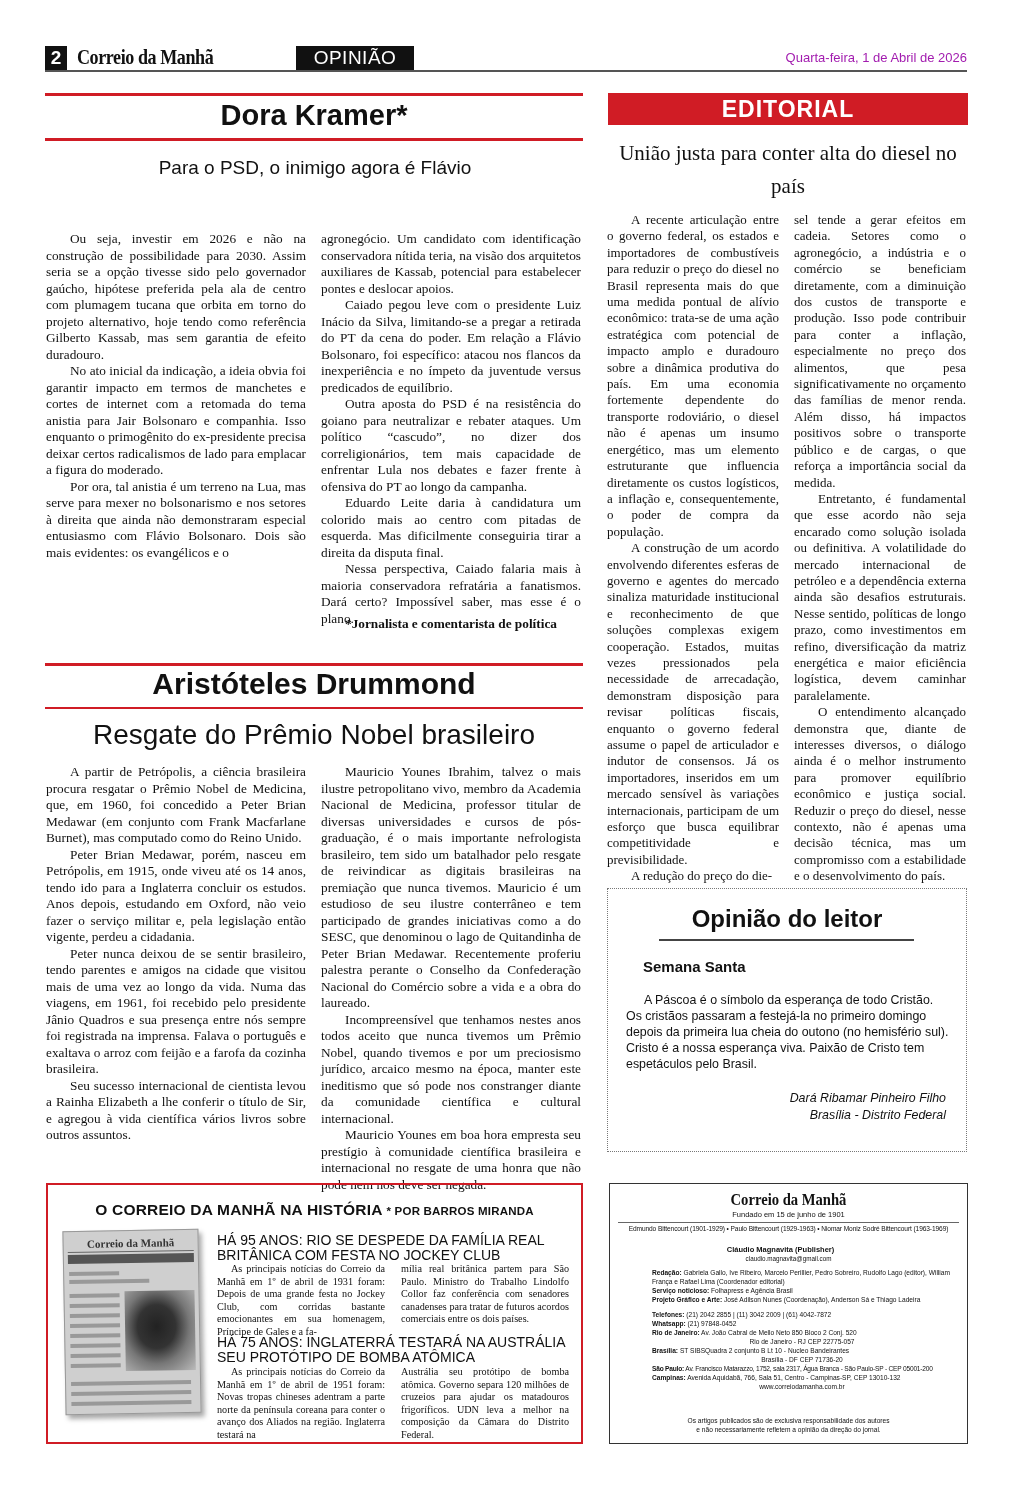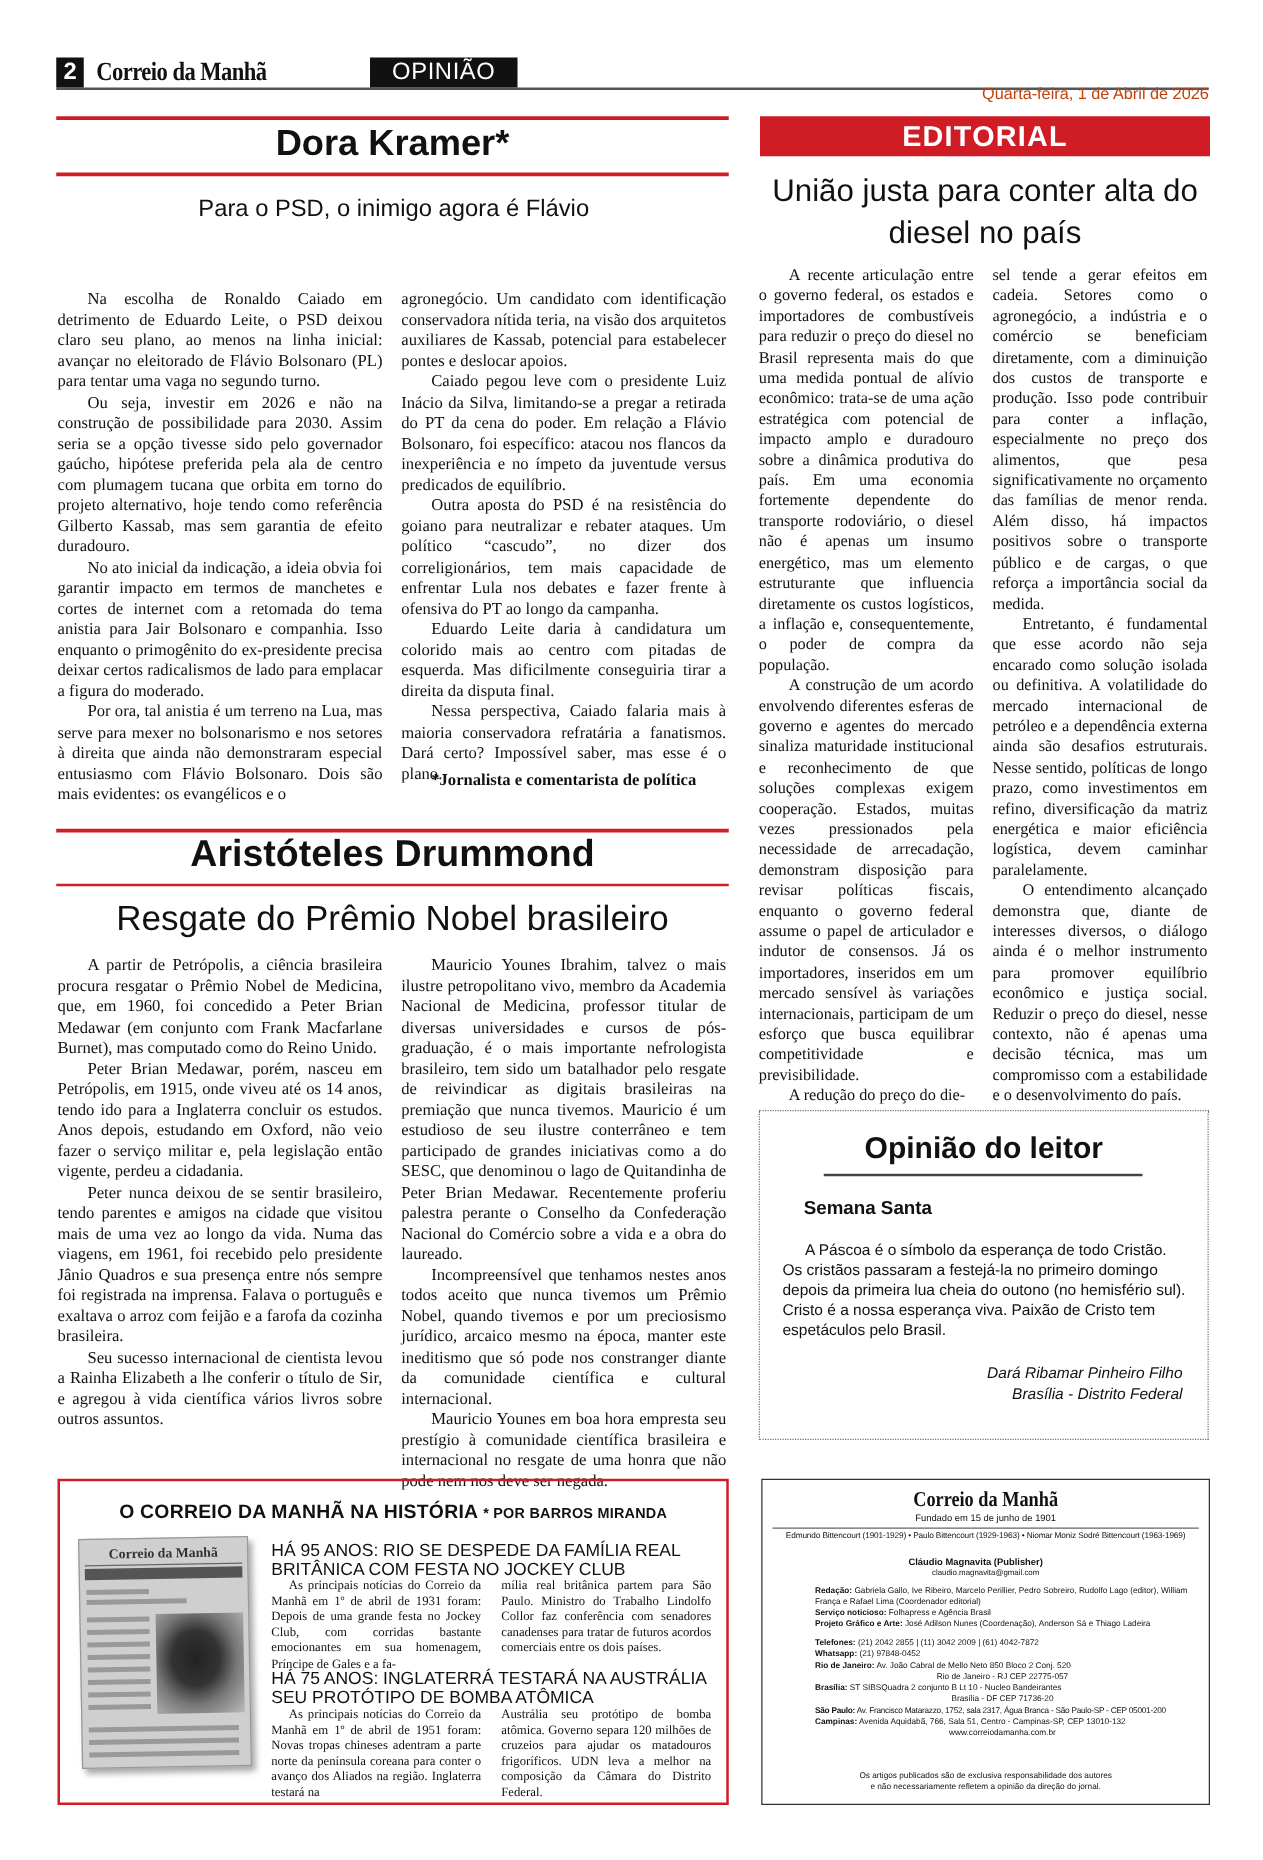--- a/index.html
+++ b/index.html
@@ -4,21 +4,21 @@
 <style>
   * { box-sizing: border-box; margin: 0; padding: 0; }
   html, body { width: 1010px; height: 1488px; background: #ffffff; overflow: hidden; }
   body { position: relative; font-family: "Liberation Serif", serif; color: #111; }
 
   
   .masthead { position: absolute; left: 45px; top: 46px; width: 922px; height: 26px; border-bottom: 2px solid #555; }
   .page-num { position: absolute; left: 0; top: 0; width: 22px; height: 24px; background: #111; color: #fff; font: bold 19px "Liberation Sans", sans-serif; text-align: center; line-height: 24px; }
   .paper-name { position: absolute; left: 32px; top: -1px; font: bold 21px "Liberation Serif", serif; letter-spacing: -0.5px; transform: scaleX(0.86); transform-origin: left; }
   .section-tag { position: absolute; left: 251px; top: 0; width: 118px; height: 24px; background: #111; color: #fff; font: 19px "Liberation Sans", sans-serif; text-align: center; line-height: 24px; letter-spacing: 0.5px; }
-  .dateline { position: absolute; right: 0; top: 21px; font: 13px "Liberation Sans", sans-serif; color: #c2410c; }
+  .dateline { position: absolute; right: 0; top: 4px; font: 13px "Liberation Sans", sans-serif; color: #a21caf; }
 
   
   .red-rule { position: absolute; height: 3px; background: #d01c25; }
 
   .col-head { position: absolute; text-align: center; font-family: "Liberation Sans", sans-serif; color: #111; }
 
   .body-text { position: absolute; font-family: "Liberation Serif", serif; font-size: 13.3px; line-height: 16.5px; text-align: justify; hyphens: auto; color: #111; }
   .body-text p { text-indent: 24px; }
 
   .editorial-badge { position: absolute; left: 608px; top: 93px; width: 360px; height: 32px; background: #d01c25; color: #fff; font: bold 23px "Liberation Sans", sans-serif; text-align: center; line-height: 32px; letter-spacing: 1px; }
@@ -68,21 +68,20 @@
   <div class="section-tag">OPINIÃO</div>
   <div class="dateline">Quarta-feira, 1 de Abril de 2026</div>
 </div>
 
 <div class="red-rule" style="left:45px; top:93px; width:538px;"></div>
 <div class="col-head" style="left:45px; top:99px; width:538px; font-size:29px; font-weight:bold;">Dora Kramer*</div>
 <div class="red-rule" style="left:45px; top:138px; width:538px;"></div>
 <div class="col-head" style="left:120px; top:151px; width:390px; font-size:19px; line-height:33px;">Para o PSD, o inimigo agora é Flávio</div>
 
 <div class="body-text" style="left:46px; top:231px; width:260px;">
-  <p>Na escolha de Ronaldo Caiado em detrimento de Eduardo Leite, o PSD deixou claro seu plano, ao menos na linha inicial: avançar no eleitorado de Flávio Bolsonaro (PL) para tentar uma vaga no segundo turno.</p>
   <p>Ou seja, investir em 2026 e não na construção de possibilidade para 2030. Assim seria se a opção tivesse sido pelo governador gaúcho, hipótese preferida pela ala de centro com plumagem tucana que orbita em torno do projeto alternativo, hoje tendo como referência Gilberto Kassab, mas sem garantia de efeito duradouro.</p>
   <p>No ato inicial da indicação, a ideia obvia foi garantir impacto em termos de manchetes e cortes de internet com a retomada do tema anistia para Jair Bolsonaro e companhia. Isso enquanto o primogênito do ex-presidente precisa deixar certos radicalismos de lado para emplacar a figura do moderado.</p>
   <p>Por ora, tal anistia é um terreno na Lua, mas serve para mexer no bolsonarismo e nos setores à direita que ainda não demonstraram especial entusiasmo com Flávio Bolsonaro. Dois são mais evidentes: os evangélicos e o</p>
 </div>
 <div class="body-text" style="left:321px; top:231px; width:260px;">
   <p style="text-indent:0">agronegócio. Um candidato com identificação conservadora nítida teria, na visão dos arquitetos auxiliares de Kassab, potencial para estabelecer pontes e deslocar apoios.</p>
   <p>Caiado pegou leve com o presidente Luiz Inácio da Silva, limitando-se a pregar a retirada do PT da cena do poder. Em relação a Flávio Bolsonaro, foi específico: atacou nos flancos da inexperiência e no ímpeto da juventude versus predicados de equilíbrio.</p>
   <p>Outra aposta do PSD é na resistência do goiano para neutralizar e rebater ataques. Um político “cascudo”, no dizer dos correligionários, tem mais capacidade de enfrentar Lula nos debates e fazer frente à ofensiva do PT ao longo da campanha.</p>
   <p>Eduardo Leite daria à candidatura um colorido mais ao centro com pitadas de esquerda. Mas dificilmente conseguiria tirar a direita da disputa final.</p>
   <p>Nessa perspectiva, Caiado falaria mais à maioria conservadora refratária a fanatismos. Dará certo? Impossível saber, mas esse é o plano.</p>
@@ -100,21 +99,21 @@
   <p>Peter nunca deixou de se sentir brasileiro, tendo parentes e amigos na cidade que visitou mais de uma vez ao longo da vida. Numa das viagens, em 1961, foi recebido pelo presidente Jânio Quadros e sua presença entre nós sempre foi registrada na imprensa. Falava o português e exaltava o arroz com feijão e a farofa da cozinha brasileira.</p>
   <p>Seu sucesso internacional de cientista levou a Rainha Elizabeth a lhe conferir o título de Sir, e agregou à vida científica vários livros sobre outros assuntos.</p>
 </div>
 <div class="body-text" style="left:321px; top:764px; width:260px;">
   <p>Mauricio Younes Ibrahim, talvez o mais ilustre petropolitano vivo, membro da Academia Nacional de Medicina, professor titular de diversas universidades e cursos de pós-graduação, é o mais importante nefrologista brasileiro, tem sido um batalhador pelo resgate de reivindicar as digitais brasileiras na premiação que nunca tivemos. Mauricio é um estudioso de seu ilustre conterrâneo e tem participado de grandes iniciativas como a do SESC, que denominou o lago de Quitandinha de Peter Brian Medawar. Recentemente proferiu palestra perante o Conselho da Confederação Nacional do Comércio sobre a vida e a obra do laureado.</p>
   <p>Incompreensível que tenhamos nestes anos todos aceito que nunca tivemos um Prêmio Nobel, quando tivemos e por um preciosismo jurídico, arcaico mesmo na época, manter este ineditismo que só pode nos constranger diante da comunidade científica e cultural internacional.</p>
   <p>Mauricio Younes em boa hora empresta seu prestígio à comunidade científica brasileira e internacional no resgate de uma honra que não pode nem nos deve ser negada.</p>
 </div>
 
 <div class="editorial-badge">EDITORIAL</div>
-<div class="col-head" style="left:608px; top:137px; width:360px; font-size:25px; line-height:33px;">União justa para conter alta do diesel no país</div>
+<div class="col-head" style="left:608px; top:137px; width:360px; font-size:21px; line-height:33px;font-family:Liberation Serif, serif;">União justa para conter alta do diesel no país</div>
 
 <div class="body-text" style="left:607px; top:212px; width:172px; font-size:13px; line-height:16.4px;">
   <p>A recente articulação entre o governo federal, os estados e importadores de combustíveis para reduzir o preço do diesel no Brasil representa mais do que uma medida pontual de alívio econômico: trata-se de uma ação estratégica com potencial de impacto amplo e duradouro sobre a dinâmica produtiva do país. Em uma economia fortemente dependente do transporte rodoviário, o diesel não é apenas um insumo energético, mas um elemento estruturante que influencia diretamente os custos logísticos, a inflação e, consequentemente, o poder de compra da população.</p>
   <p>A construção de um acordo envolvendo diferentes esferas de governo e agentes do mercado sinaliza maturidade institucional e reconhecimento de que soluções complexas exigem cooperação. Estados, muitas vezes pressionados pela necessidade de arrecadação, demonstram disposição para revisar políticas fiscais, enquanto o governo federal assume o papel de articulador e indutor de consensos. Já os importadores, inseridos em um mercado sensível às variações internacionais, participam de um esforço que busca equilibrar competitividade e previsibilidade.</p>
   <p>A redução do preço do die-</p>
 </div>
 <div class="body-text" style="left:794px; top:212px; width:172px; font-size:13px; line-height:16.4px;">
   <p style="text-indent:0">sel tende a gerar efeitos em cadeia. Setores como o agronegócio, a indústria e o comércio se beneficiam diretamente, com a diminuição dos custos de transporte e produção. Isso pode contribuir para conter a inflação, especialmente no preço dos alimentos, que pesa significativamente no orçamento das famílias de menor renda. Além disso, há impactos positivos sobre o transporte público e de cargas, o que reforça a importância social da medida.</p>
   <p>Entretanto, é fundamental que esse acordo não seja encarado como solução isolada ou definitiva. A volatilidade do mercado internacional de petróleo e a dependência externa ainda são desafios estruturais. Nesse sentido, políticas de longo prazo, como investimentos em refino, diversificação da matriz energética e maior eficiência logística, devem caminhar paralelamente.</p>
   <p>O entendimento alcançado demonstra que, diante de interesses diversos, o diálogo ainda é o melhor instrumento para promover equilíbrio econômico e justiça social. Reduzir o preço do diesel, nesse contexto, não é apenas uma decisão técnica, mas um compromisso com a estabilidade e o desenvolvimento do país.</p>

